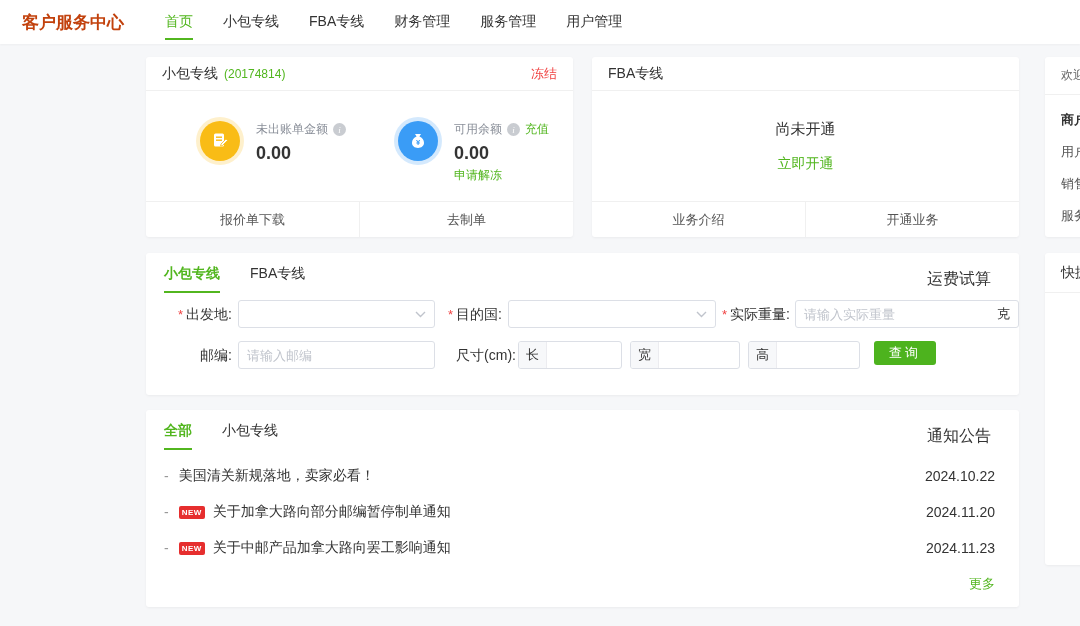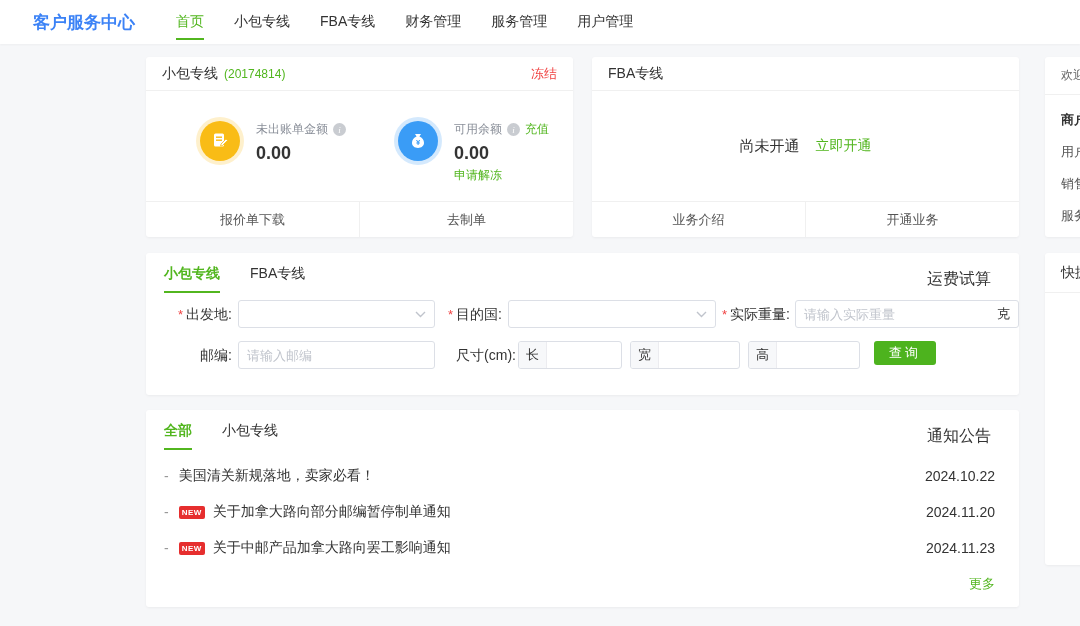--- a/index.html
+++ b/index.html
@@ -10,21 +10,21 @@
   
   .navbar { position:absolute; left:0; top:0; width:1080px; height:44px; background:#fff;
             display:flex; align-items:center; box-shadow:0 1px 2px rgba(0,0,0,0.04); z-index:5; }
   .logo { display:flex; align-items:center; margin-left:12px; }
   .logo-mark { position:relative; display:flex; flex-direction:column; line-height:1; }
   .logo-slash { position:absolute; left:-4px; top:2px; width:14px; height:16px;
                 background:#2e9fd8; transform:skewX(-28deg); }
   .logo-word { font-size:21px; font-weight:bold; font-style:italic; color:#7cc11e;
                letter-spacing:0; position:relative; z-index:1; }
   .logo-sub { font-size:6px; letter-spacing:4px; color:#9bb7c0; margin-top:1px; padding-left:14px; }
-  .logo-title { font-size:17px; font-weight:bold; color:#3b82f6; margin-left:21px; }
+  .logo-title { font-size:17px; font-weight:bold; color:#c2410c; margin-left:10px; }
   .nav-items { display:flex; margin-left:26px; height:44px; }
   .nav-item { position:relative; font-size:14px; color:#333; padding:0 15px; height:44px;
               display:flex; align-items:center; cursor:pointer; }
   .nav-item.active { color:#52b61f; }
   .nav-item.active::after { content:""; position:absolute; left:15px; right:15px; bottom:4px;
               height:2px; background:#52b61f; }
 
   
   .card { position:absolute; background:#fff; border-radius:3px; box-shadow:0 1px 3px rgba(0,0,0,0.05); }
   .card-head { height:34px; display:flex; align-items:center; padding:0 16px;
@@ -50,21 +50,21 @@
   .stat-label { font-size:12px; color:#8a8f99; display:flex; align-items:center; gap:5px; }
   .stat-value { font-size:18px; font-weight:bold; color:#333; margin-top:5px; }
   .info-dot { width:13px; height:13px; border-radius:50%; background:#c9ccd1; color:#fff;
               font-size:9px; display:inline-flex; align-items:center; justify-content:center;
               font-style:italic; font-family:"Liberation Serif",serif; }
   .mini-link { font-size:12px; color:#52b61f; cursor:pointer; }
   .stat-sub { font-size:12px; color:#52b61f; margin-top:3px; cursor:pointer; }
 
   
   .fba-body { position:absolute; left:0; right:0; top:34px; bottom:36px; display:flex;
-              flex-direction:row; align-items:center; justify-content:center; gap:16px; }
+              flex-direction:column; align-items:center; justify-content:center; gap:16px; }
   .fba-status { font-size:15px; color:#333; }
   .fba-open { font-size:14px; color:#52b61f; cursor:pointer; }
 
   
   .rp-row { padding:0 16px; font-size:13px; color:#555; white-space:nowrap; }
   .rp-welcome { height:38px; display:flex; align-items:center; font-size:12px; color:#666;
                 border-bottom:1px solid #f0f0f0; padding:0 16px; white-space:nowrap; }
   .rp-merchant { font-weight:bold; color:#333; }
   .rp-head { height:40px; display:flex; align-items:center; border-bottom:1px solid #f0f0f0;
              padding:0 16px; font-size:14px; color:#333; white-space:nowrap; }

